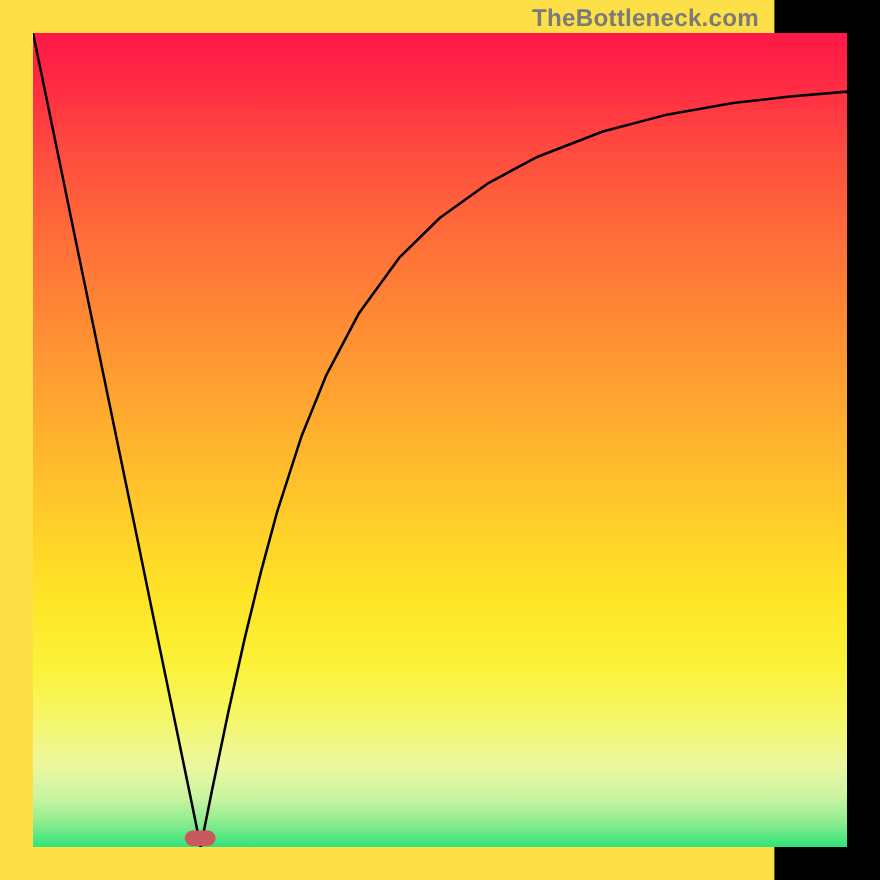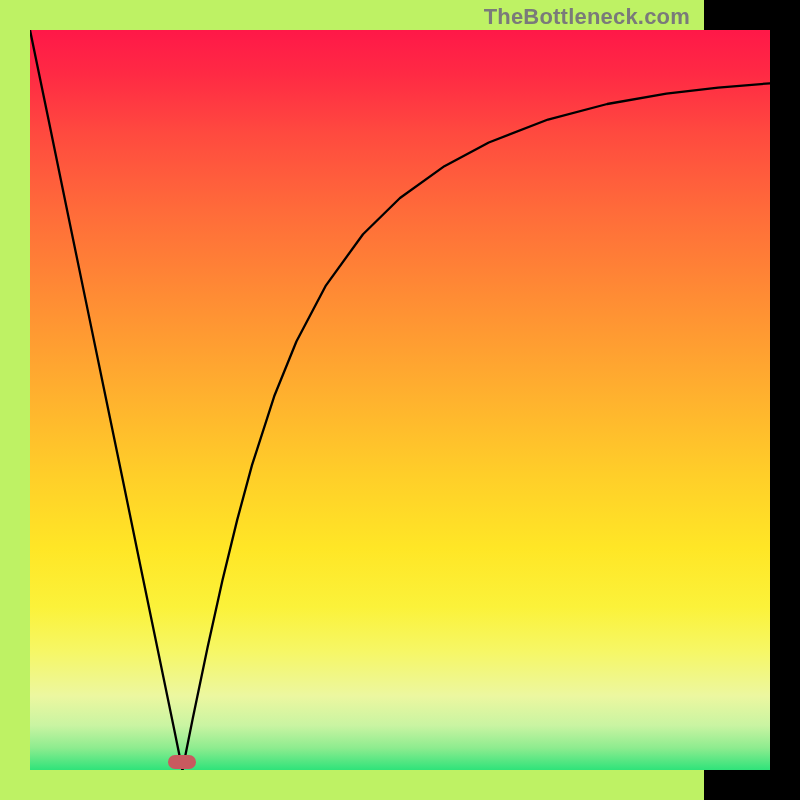--- a/index.html
+++ b/index.html
@@ -1,21 +1,21 @@
 <!DOCTYPE html>
 <html><head>
 <meta charset="utf-8">
 <style>
   * { margin: 0; padding: 0; box-sizing: border-box; }
   html, body { width: 800px; height: 800px; overflow: hidden; background: #000; }
   .frame {
     position: relative;
     width: 704px;
     height: 800px;
-    background: #bef264;
+    background: #fde047;
   }
   .watermark {
     position: absolute;
     top: 4px;
     right: 14px;
     font-family: Arial, Helvetica, sans-serif;
     font-size: 22px;
     font-weight: 600;
     color: #7a7a7a;
     letter-spacing: 0.2px;

